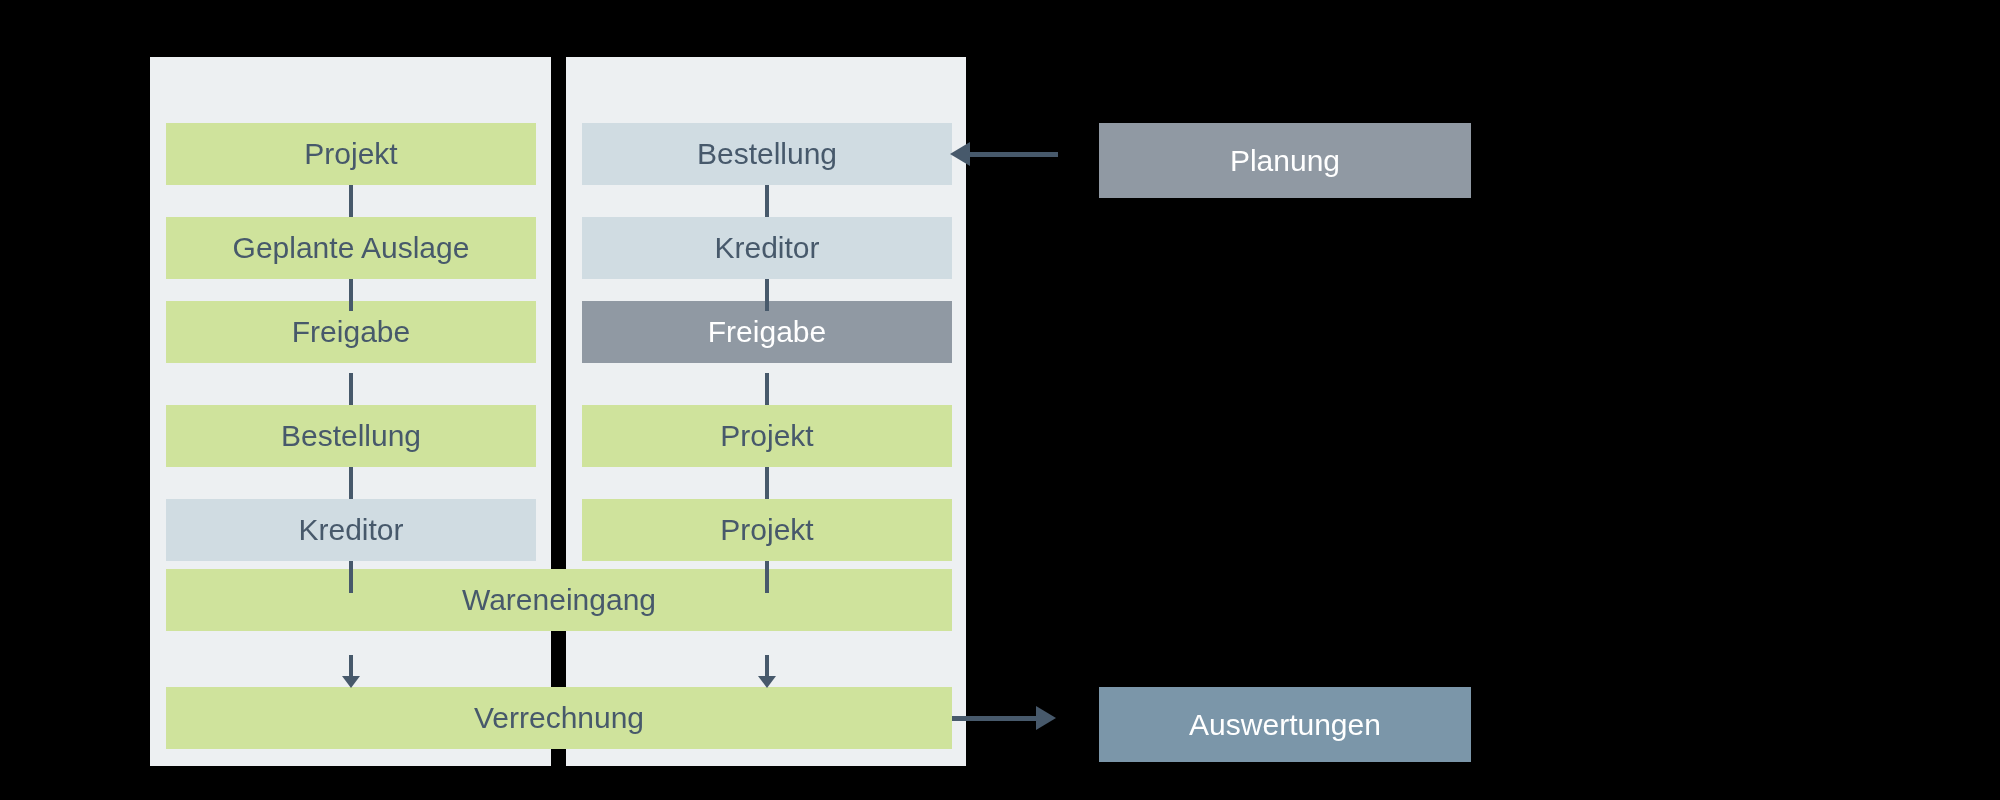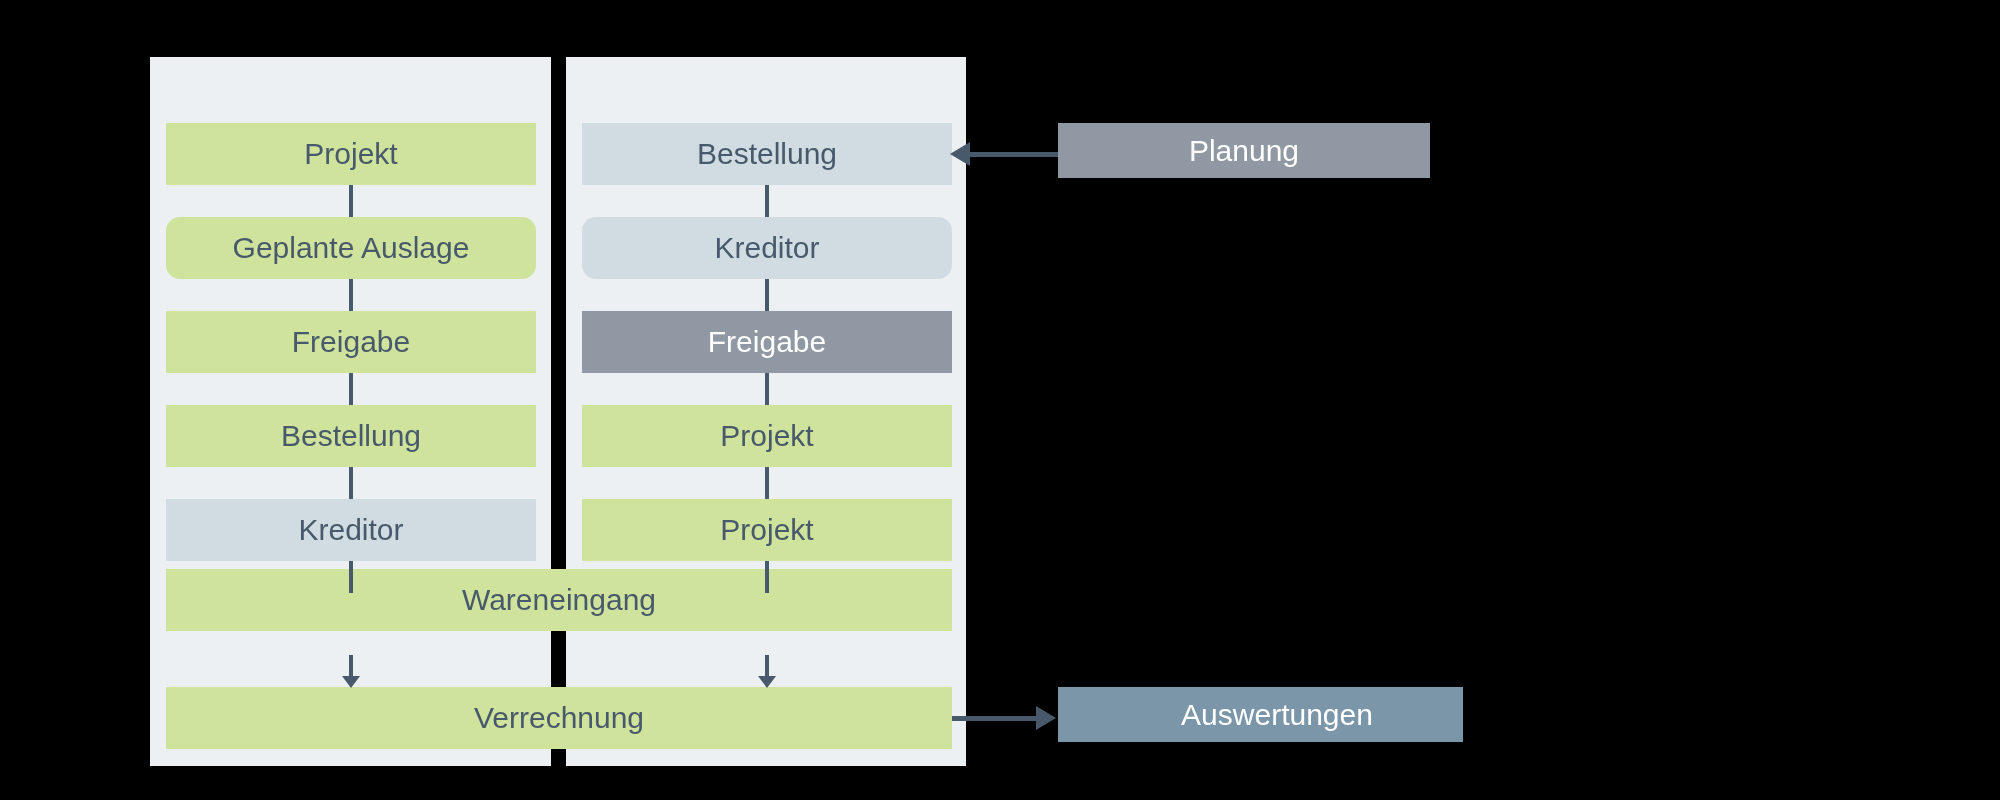--- a/index.html
+++ b/index.html
@@ -19,25 +19,25 @@
     position:absolute; top:74px; left:0; width:100%; text-align:center;
     font-size:27px; color:var(--title); letter-spacing:0.5px;
   }
   .box{
     position:absolute; height:62px; display:flex; align-items:center; justify-content:center;
     font-size:30px; color:var(--slate); white-space:nowrap;
   }
   .box--green{background:var(--green);}
   .box--lightblue{background:var(--lightblue);}
   .box--gray{background:var(--gray); color:var(--white);}
-  .box--blue{background:var(--blue); color:var(--white);padding-left:33px;}
+  .box--blue{background:var(--blue); color:var(--white);}
   .c1{left:166px; width:370px;}
   .c2{left:582px; width:370px;}
   .wide{left:166px; width:786px;}
-  .r1{top:123px;} .r2{top:217px;border-radius:14px;} .r3{top:311px;} .r4{top:405px;}
+  .r1{top:123px;} .r2{top:217px;} .r3{top:301px;} .r4{top:405px;}
   .r5{top:499px;} .r6{top:569px;} .r7{top:687px;}
   .vline{position:absolute; width:4px; background:var(--slate);}
   .x1{left:349px;} .x2{left:765px;}
   .seg{height:32px;}
   .s1{top:185px;} .s2{top:279px;} .s3{top:373px;} .s4{top:467px;} .s5{top:561px;}
   .stem-down{top:655px; height:22px;}
   .head-down{
     position:absolute; top:676px; width:0; height:0;
     border-left:9px solid transparent; border-right:9px solid transparent;
     border-top:12px solid var(--slate);
@@ -48,21 +48,21 @@
     position:absolute; width:0; height:0;
     border-top:12px solid transparent; border-bottom:12px solid transparent;
     border-right:20px solid var(--slate);
   }
   .head-right{
     position:absolute; width:0; height:0;
     border-top:12px solid transparent; border-bottom:12px solid transparent;
     border-left:20px solid var(--slate);
   }
   .sidebox{
-    position:absolute; left:1058px; width:372px; height:55px;
+    position:absolute; left:1099px; width:372px; height:75px;
     display:flex; align-items:center; justify-content:center; font-size:30px;
   }
 </style>
 </head>
 <body>
 
 <div class="stage">
 
   <div class="panel panel--1">
     <div class="panel-title">Prozess Variante 1</div>

